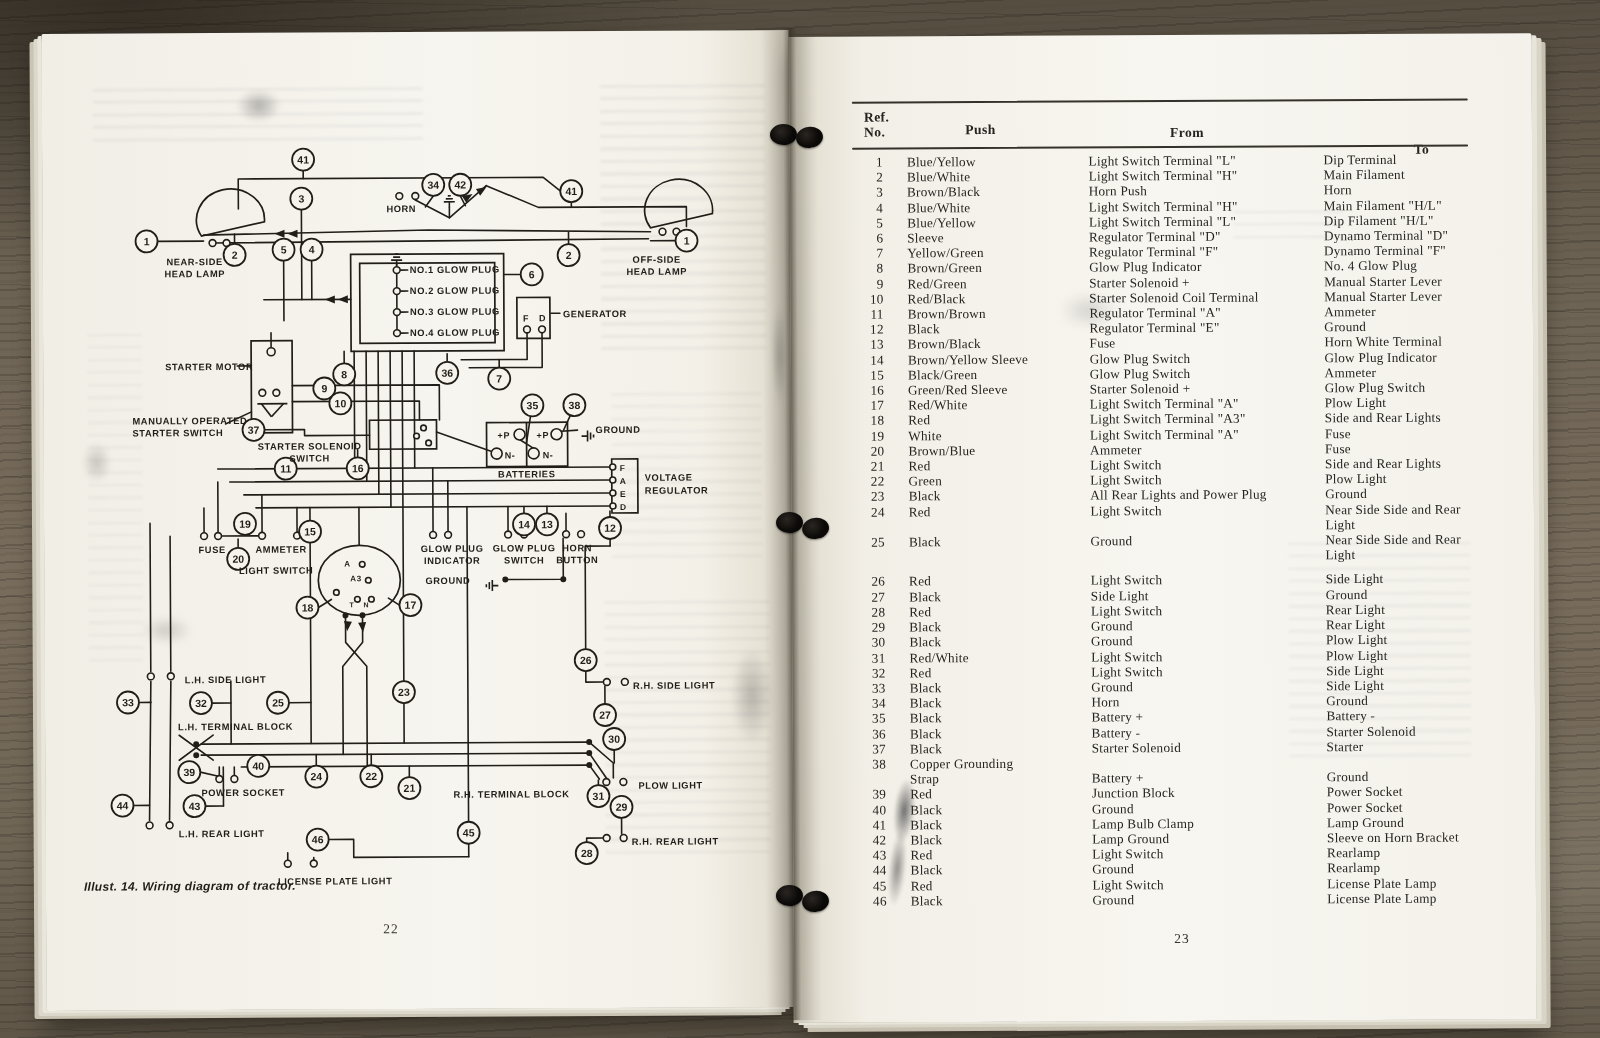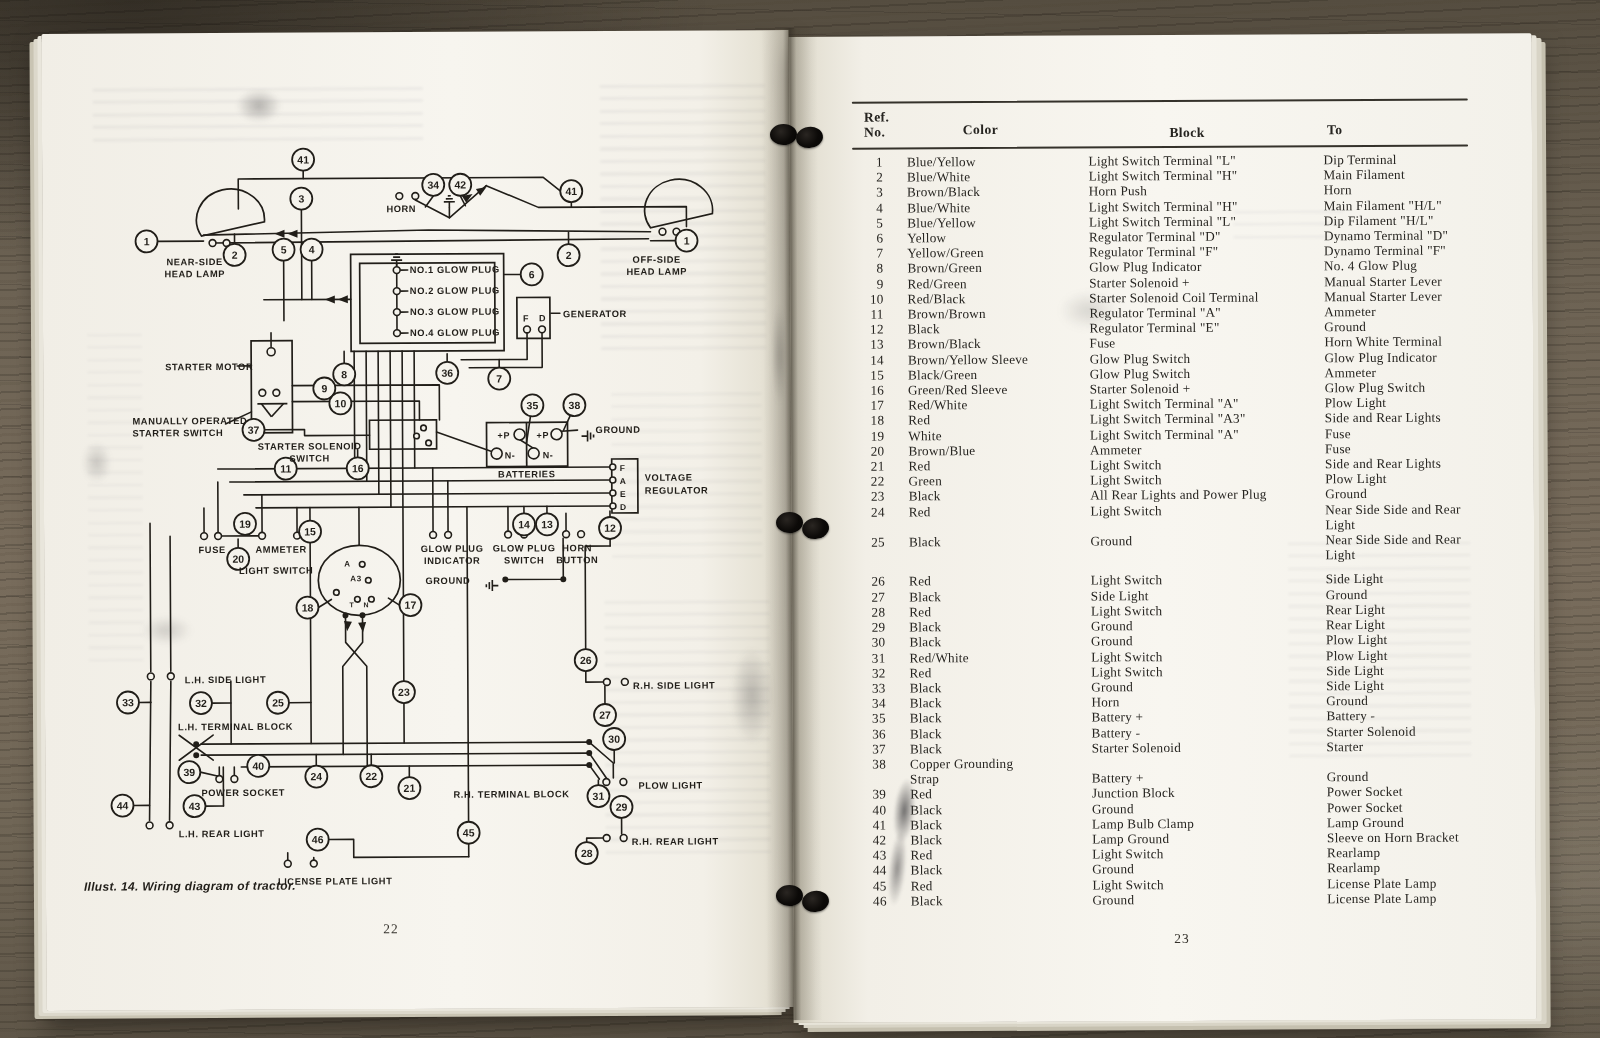--- a/index.html
+++ b/index.html
@@ -48,21 +48,21 @@
   
   .wiring-table { position:absolute; left:63px; top:60px; width:622px; color:#262420; }
   .t-rule { position:absolute; left:0; width:616px; height:2px; background:#35322b; border-radius:1px; }
   .t-rule-top { top:5px; }
   .t-rule-mid { top:51px; height:1.6px; }
   .t-head { position:absolute; top:8px; left:0; width:100%; height:44px;
     font-weight:bold; font-size:13.6px; letter-spacing:.4px; }
   .th-ref   { position:absolute; left:2px;  top:5px; line-height:15px;margin-left:10px; }
   .th-color { position:absolute; left:55px; top:18px; width:147px; text-align:center; }
   .th-from  { position:absolute; left:245px; top:22px; width:180px; text-align:center; }
-  .th-to    { position:absolute; left:475px; top:20px; width:102px; text-align:left; }
+  .th-to    { position:absolute; left:475px; top:40px; width:102px; text-align:right; }
   .t-body { position:absolute; top:58px; left:0; width:100%; font-size:13.2px; letter-spacing:.25px; }
   .trow { display:flex; align-items:flex-start; line-height:15.2px; }
   .tc { display:block; white-space:pre-line; }
   .tc-no    { width:31px;  text-align:right; }
   .tc-color { width:147px; margin-left:24px; }
   .tc-from  { width:237px; margin-left:36px; }
   .tc-to    { width:152px; }
   .trow.tall .tc-from, .trow.tall .tc-to { align-self:flex-end; }
   .trow.gap { margin-bottom:9px; }
 </style>
@@ -590,22 +590,22 @@
   <div class="pagenum pagenum-right">23</div>
 
   <div class="page-right page" style="background:none;box-shadow:none;pointer-events:none;">
     <div class="wiring-table">
       <div class="t-rule t-rule-top"></div>
       <div class="t-head">
         <div class="th-ref">
           <div>Ref.</div>
           <div>No.</div>
         </div>
-        <div class="th-color">Color</div>
-        <div class="th-from">Block</div>
+        <div class="th-color">Push</div>
+        <div class="th-from">From</div>
         <div class="th-to">To</div>
       </div>
       <div class="t-rule t-rule-mid"></div>
       <div class="t-body">
           <div class="trow">
             <span class="tc tc-no">1</span>
             <span class="tc tc-color">Blue/Yellow</span>
             <span class="tc tc-from">Light Switch Terminal "L"</span>
             <span class="tc tc-to">Dip Terminal</span>
           </div>
@@ -628,21 +628,21 @@
             <span class="tc tc-to">Main Filament "H/L"</span>
           </div>
           <div class="trow">
             <span class="tc tc-no">5</span>
             <span class="tc tc-color">Blue/Yellow</span>
             <span class="tc tc-from">Light Switch Terminal "L"</span>
             <span class="tc tc-to">Dip Filament "H/L"</span>
           </div>
           <div class="trow">
             <span class="tc tc-no">6</span>
-            <span class="tc tc-color">Yellow</span>
+            <span class="tc tc-color">Sleeve</span>
             <span class="tc tc-from">Regulator Terminal "D"</span>
             <span class="tc tc-to">Dynamo Terminal "D"</span>
           </div>
           <div class="trow">
             <span class="tc tc-no">7</span>
             <span class="tc tc-color">Yellow/Green</span>
             <span class="tc tc-from">Regulator Terminal "F"</span>
             <span class="tc tc-to">Dynamo Terminal "F"</span>
           </div>
           <div class="trow">

